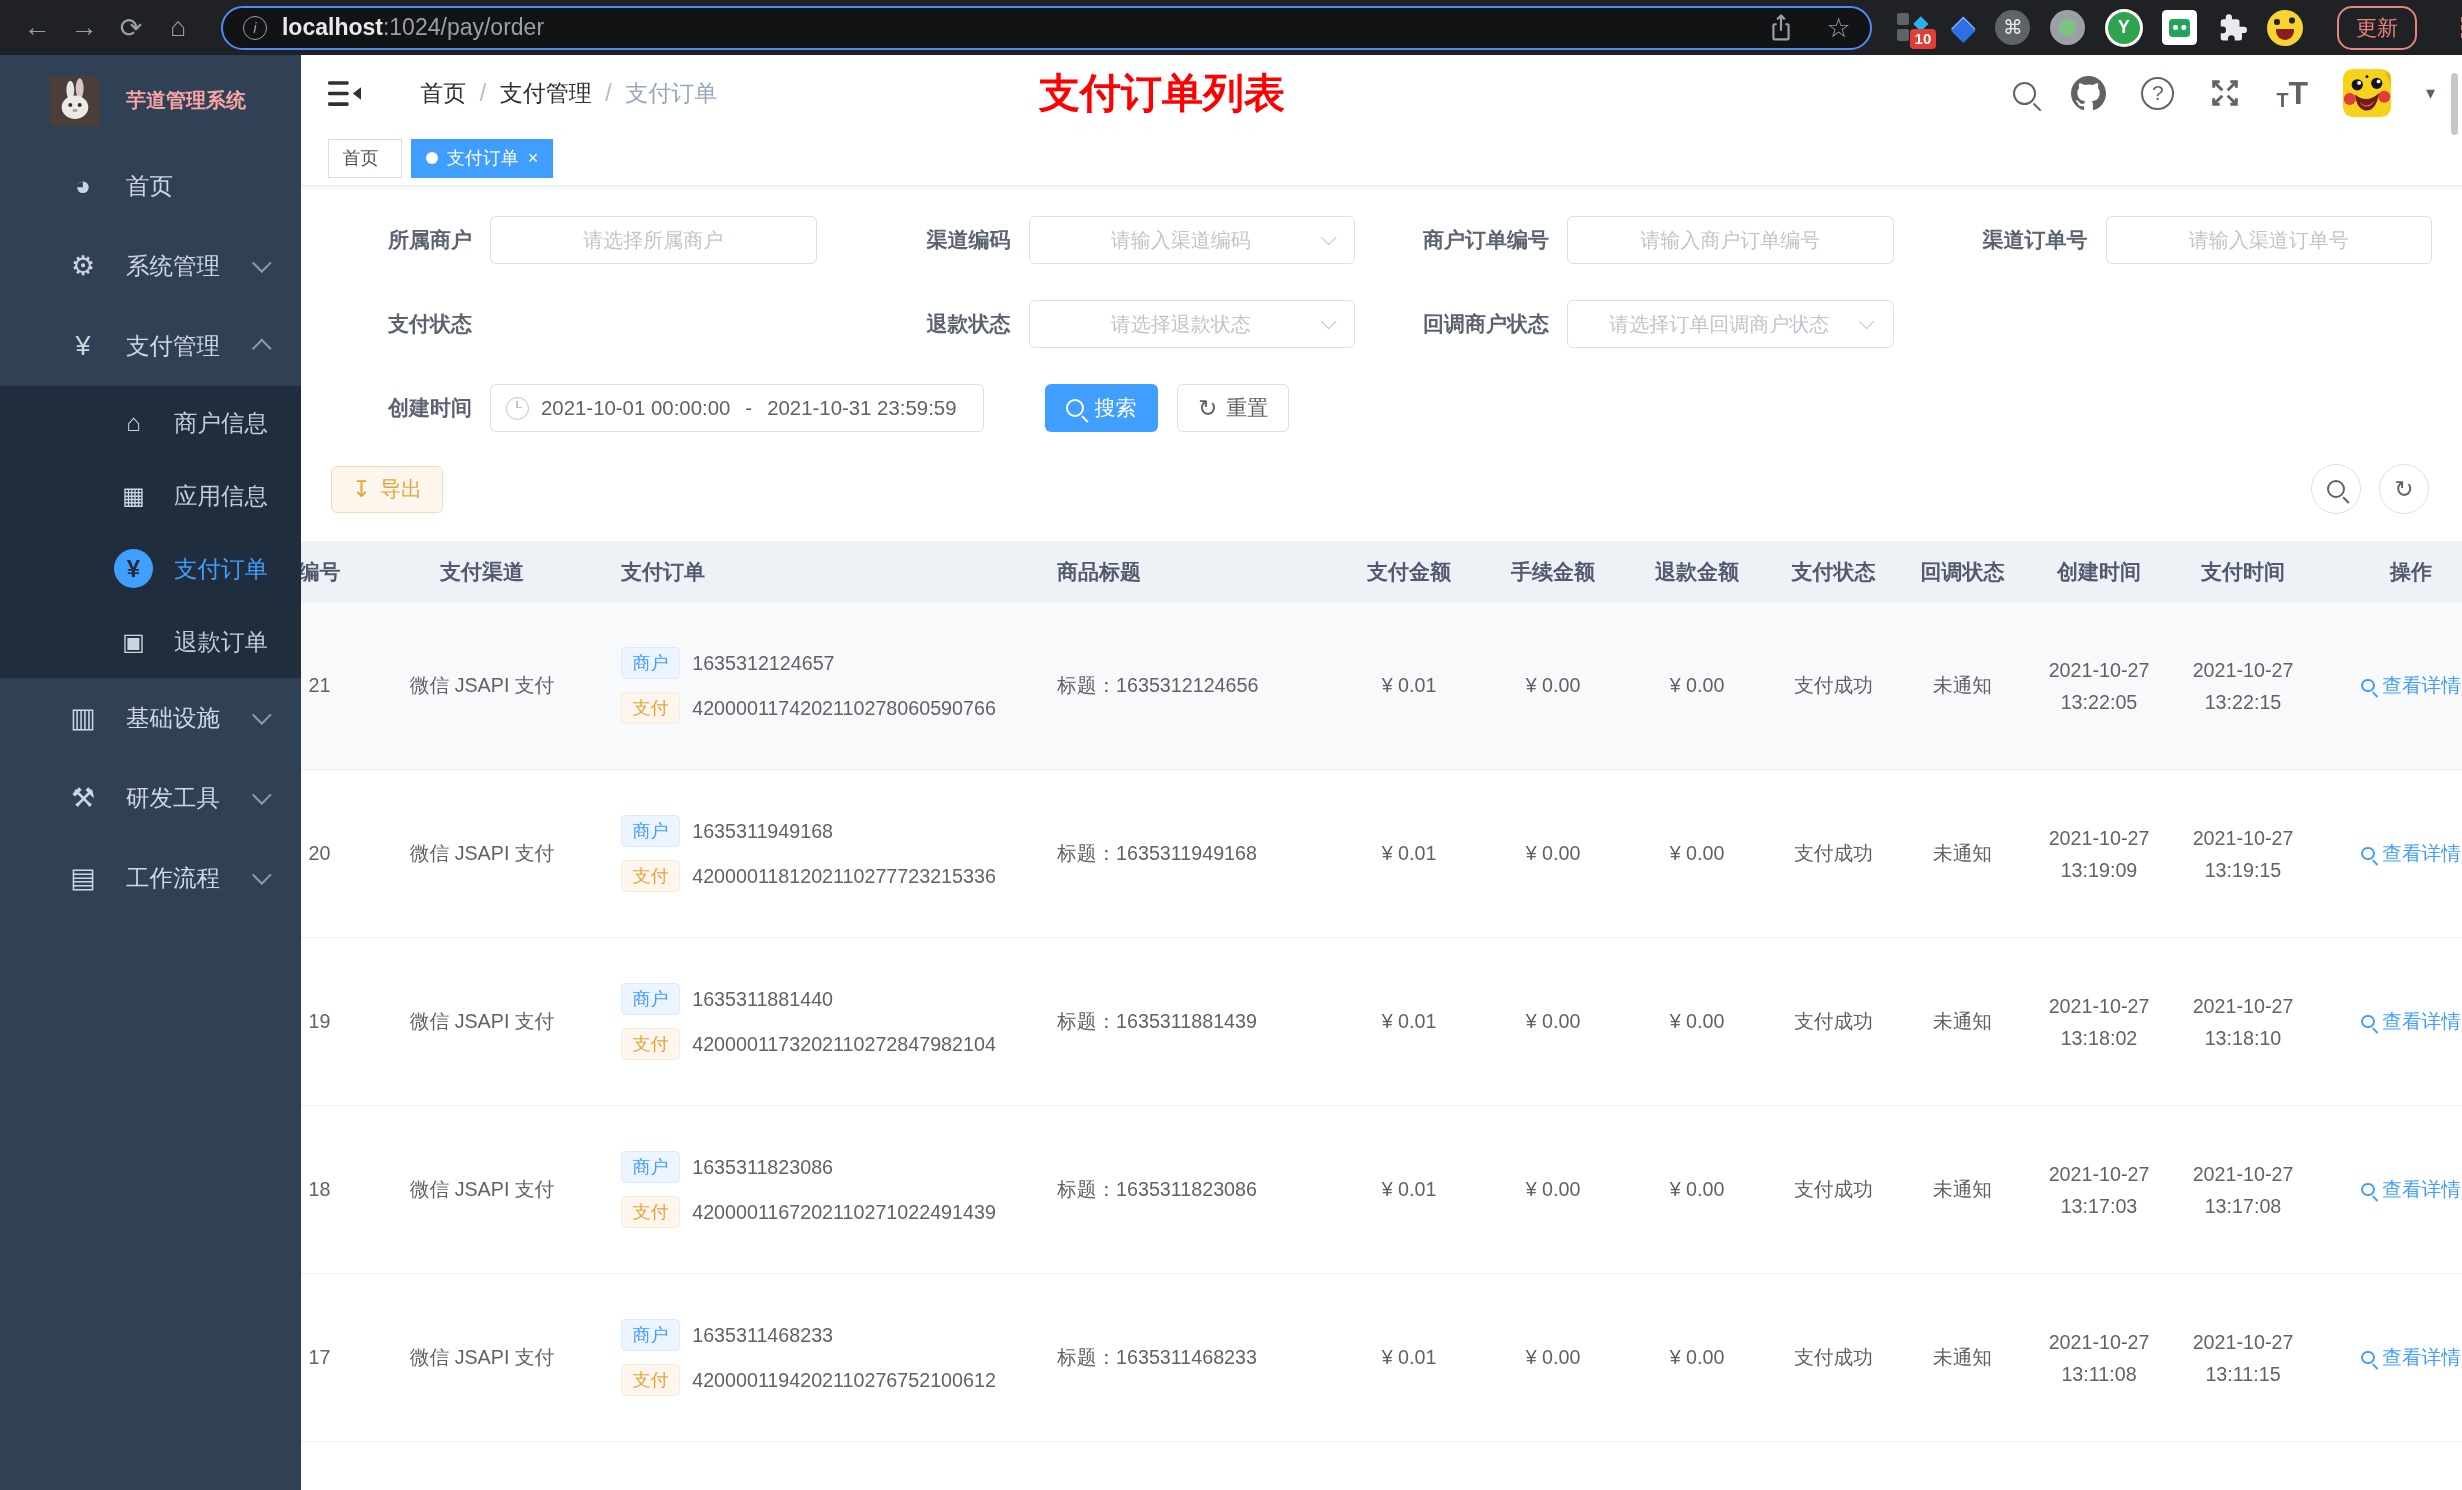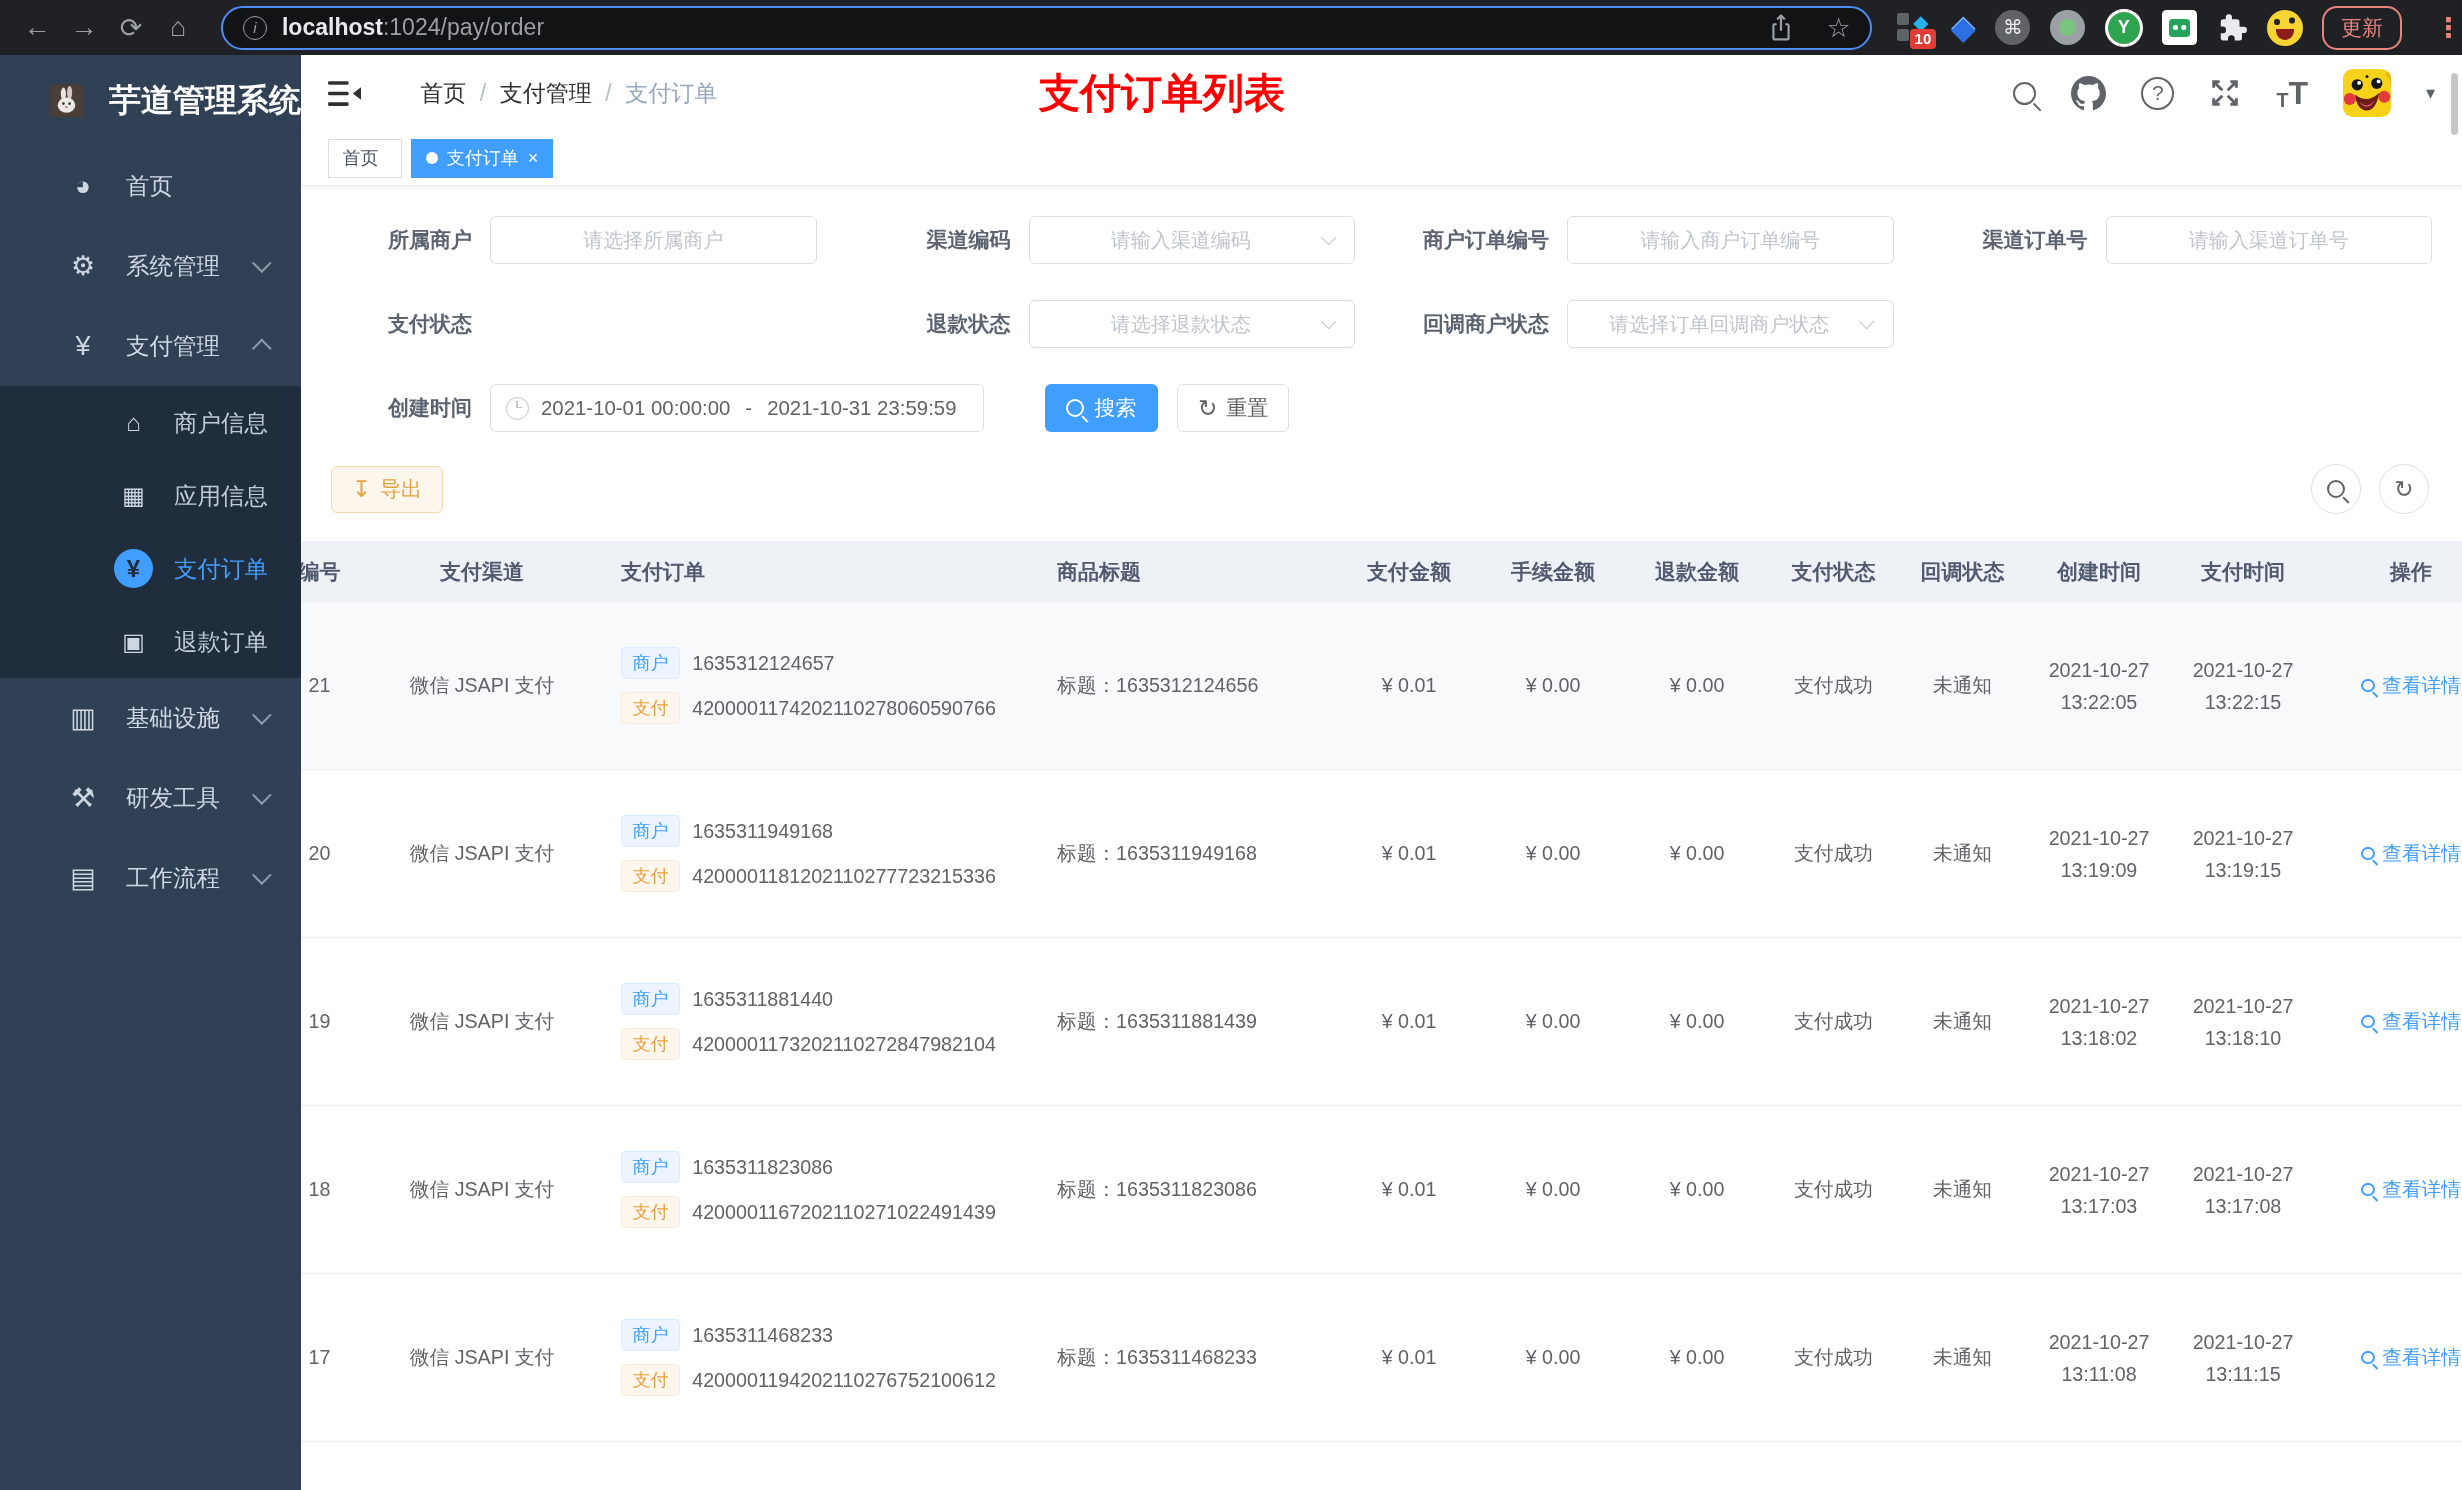--- a/index.html
+++ b/index.html
@@ -39,32 +39,32 @@
     display:flex; align-items:center; justify-content:center; }
   .chat-sq i { width:21px; height:18px; background:#24a35a; border-radius:3.8px; position:relative; }
   .chat-sq i::after { content:""; position:absolute; left:3.8px; top:6.8px; width:4.5px; height:4.5px;
     background:#fff; border-radius:50%; box-shadow:8.3px 0 0 #fff; }
   .emoji-ext { width:36px; height:36px; border-radius:50%; background:#f6d432; position:relative; }
   .emoji-ext::before { content:""; position:absolute; left:7.6px; top:9px; width:5.3px; height:6.8px;
     background:#222; border-radius:50%; box-shadow:15px -1.5px 0 #222; }
   .emoji-ext::after { content:""; position:absolute; left:9px; top:19.7px; width:18px; height:10.6px;
     background:#8c1d1d; border-radius:0 0 10.6px 10.6px; }
   .update-chip { border:2.3px solid #e8837d; color:#e8837d; border-radius:15px;
-    padding:6px 16.7px; font-size:21px; margin-left:0; white-space:nowrap; }
+    padding:6px 16.7px; font-size:21px; margin-left:15px; white-space:nowrap; }
   .dots { color:#e8837d; font-size:27px; margin-left:13.6px; font-weight:bold; }
   .page-scroll { position:absolute; right:3.8px; top:73px; width:7.6px; height:62px;
     background:#c4c6c9; border-radius:3.8px; z-index:50; }
 
   
   .app { display:flex; height:1436px; }
 
   
   .sidebar { width:301px; flex:none; background:#304156; overflow:hidden; }
   .logo { height:91px; display:flex; align-items:center; padding-left:50px; gap:26px; }
-  .logo-title { color:#ffffff; font-size:32px; font-weight:bold; white-space:nowrap; }
+  .logo-title { color:#fca5a5; font-size:20px; font-weight:bold; white-space:nowrap; }
   .mi { height:80px; display:flex; align-items:center; padding:0 32px 0 64px;
     font-size:23.5px; color:#cfd6e4; cursor:pointer; }
   .mi-ico { width:38px; font-size:27px; color:#cdd5e0; margin-right:24px; text-align:center; flex:none; }
   .chev { display:none; margin-left:auto; width:13.6px; height:13.6px;
     border-right:2.3px solid #8f9bab; border-bottom:2.3px solid #8f9bab; flex:none; }
   .chev.down { display:block; transform:rotate(45deg); margin-top:-6px; }
   .chev.up   { display:block; transform:rotate(-135deg); margin-top:6px; }
   .submenu { background:#1f2d3d; }
   .smi { height:73px; display:flex; align-items:center; padding-left:114px;
     font-size:23.5px; color:#bfcbd9; cursor:pointer; }

